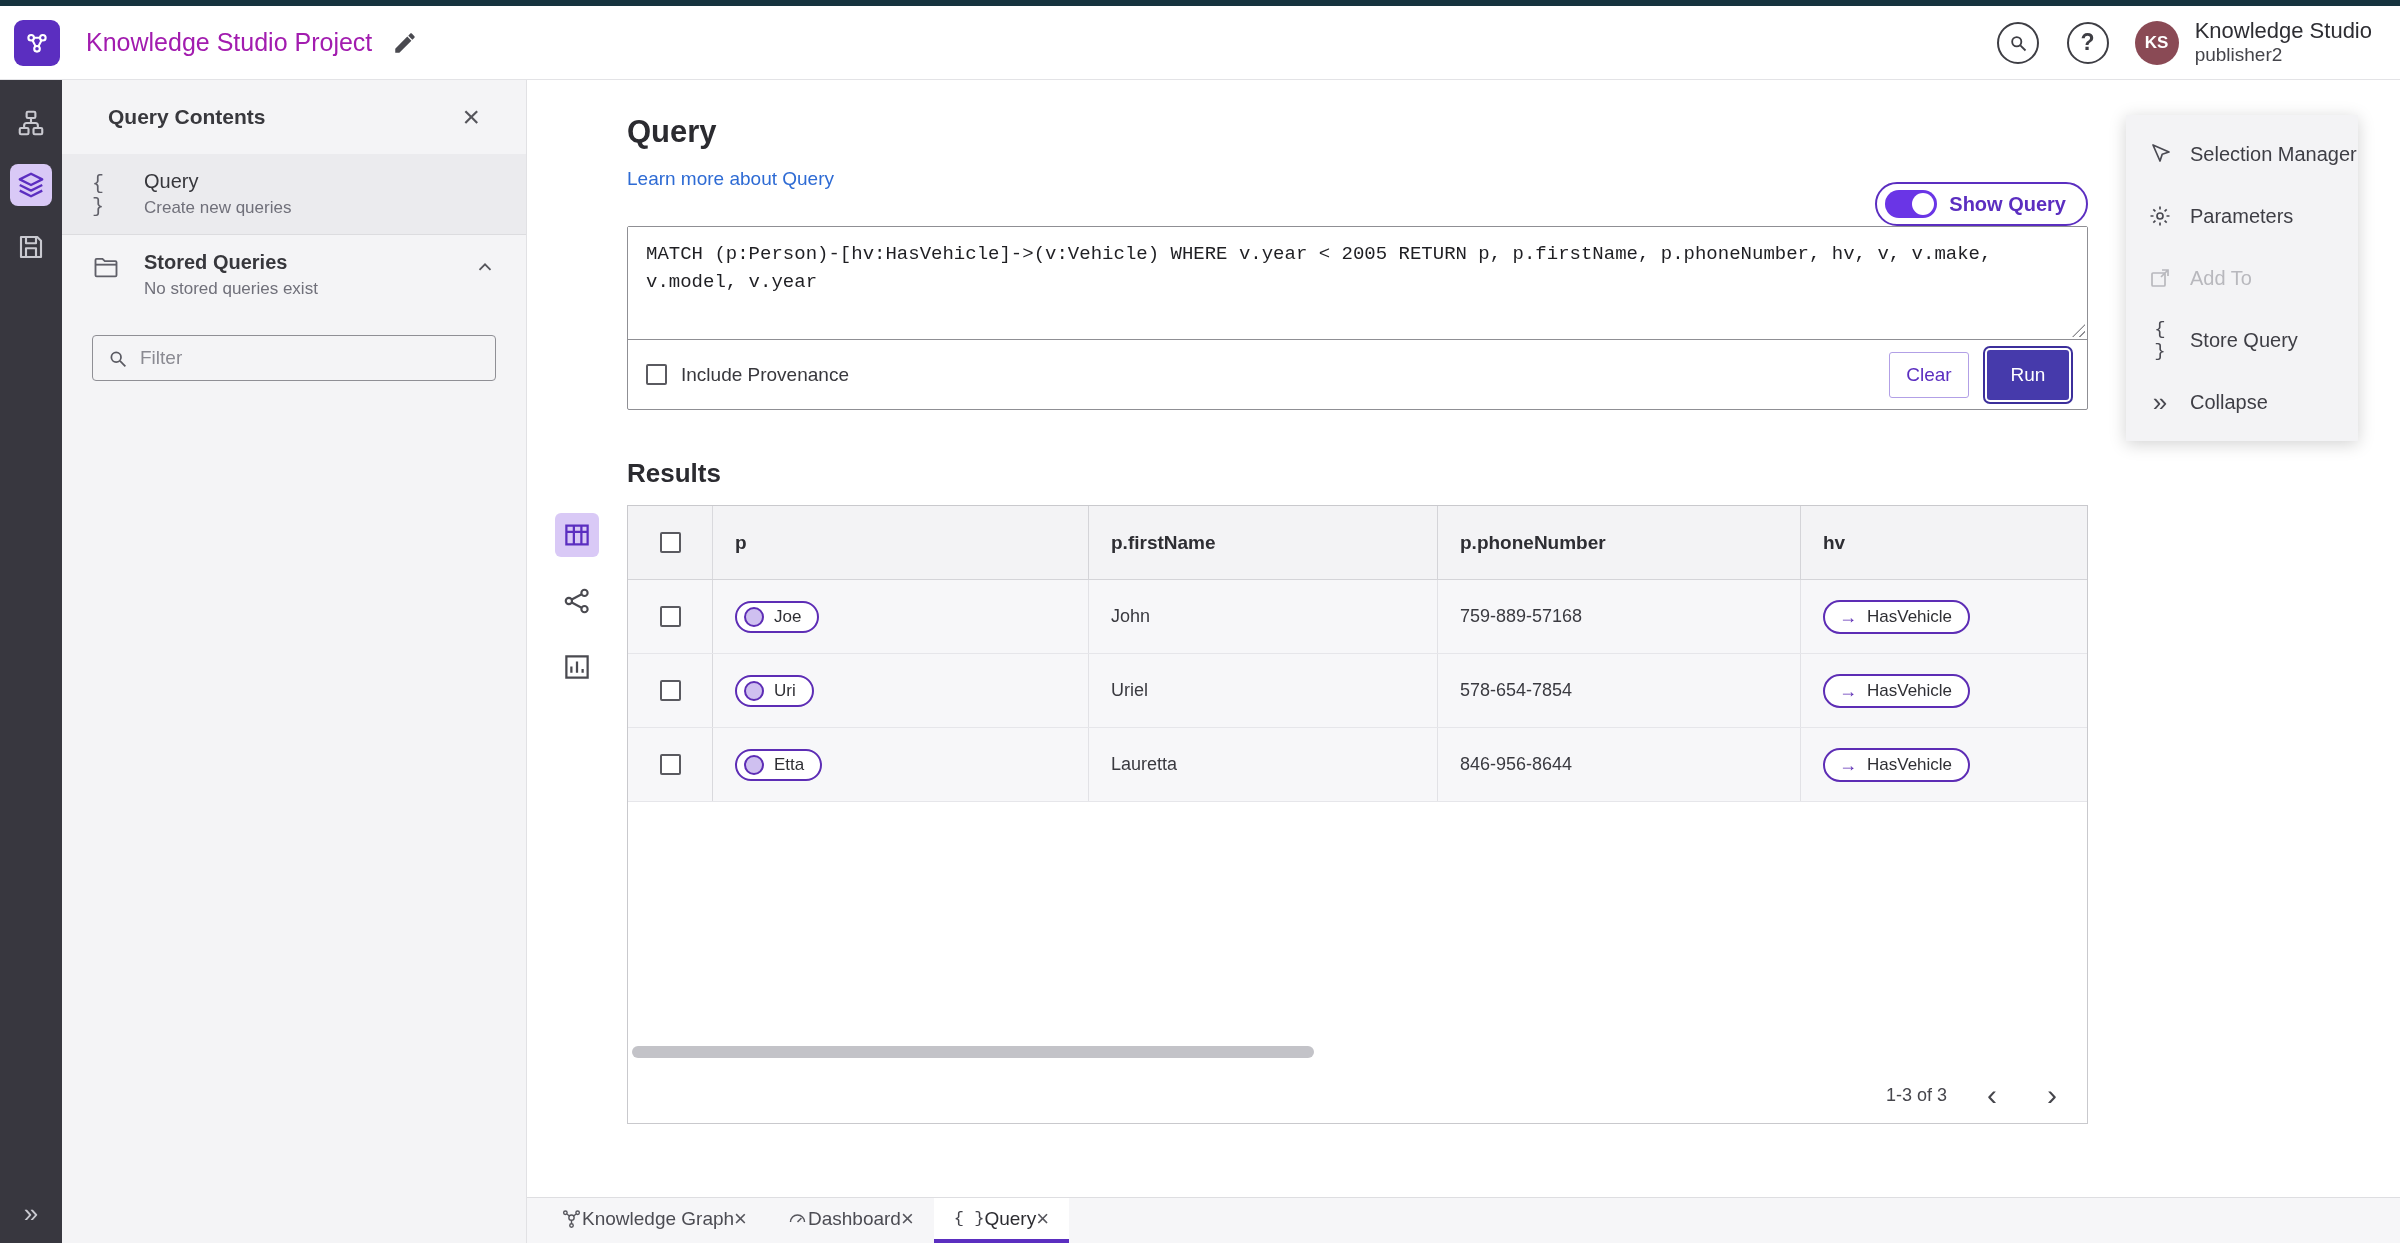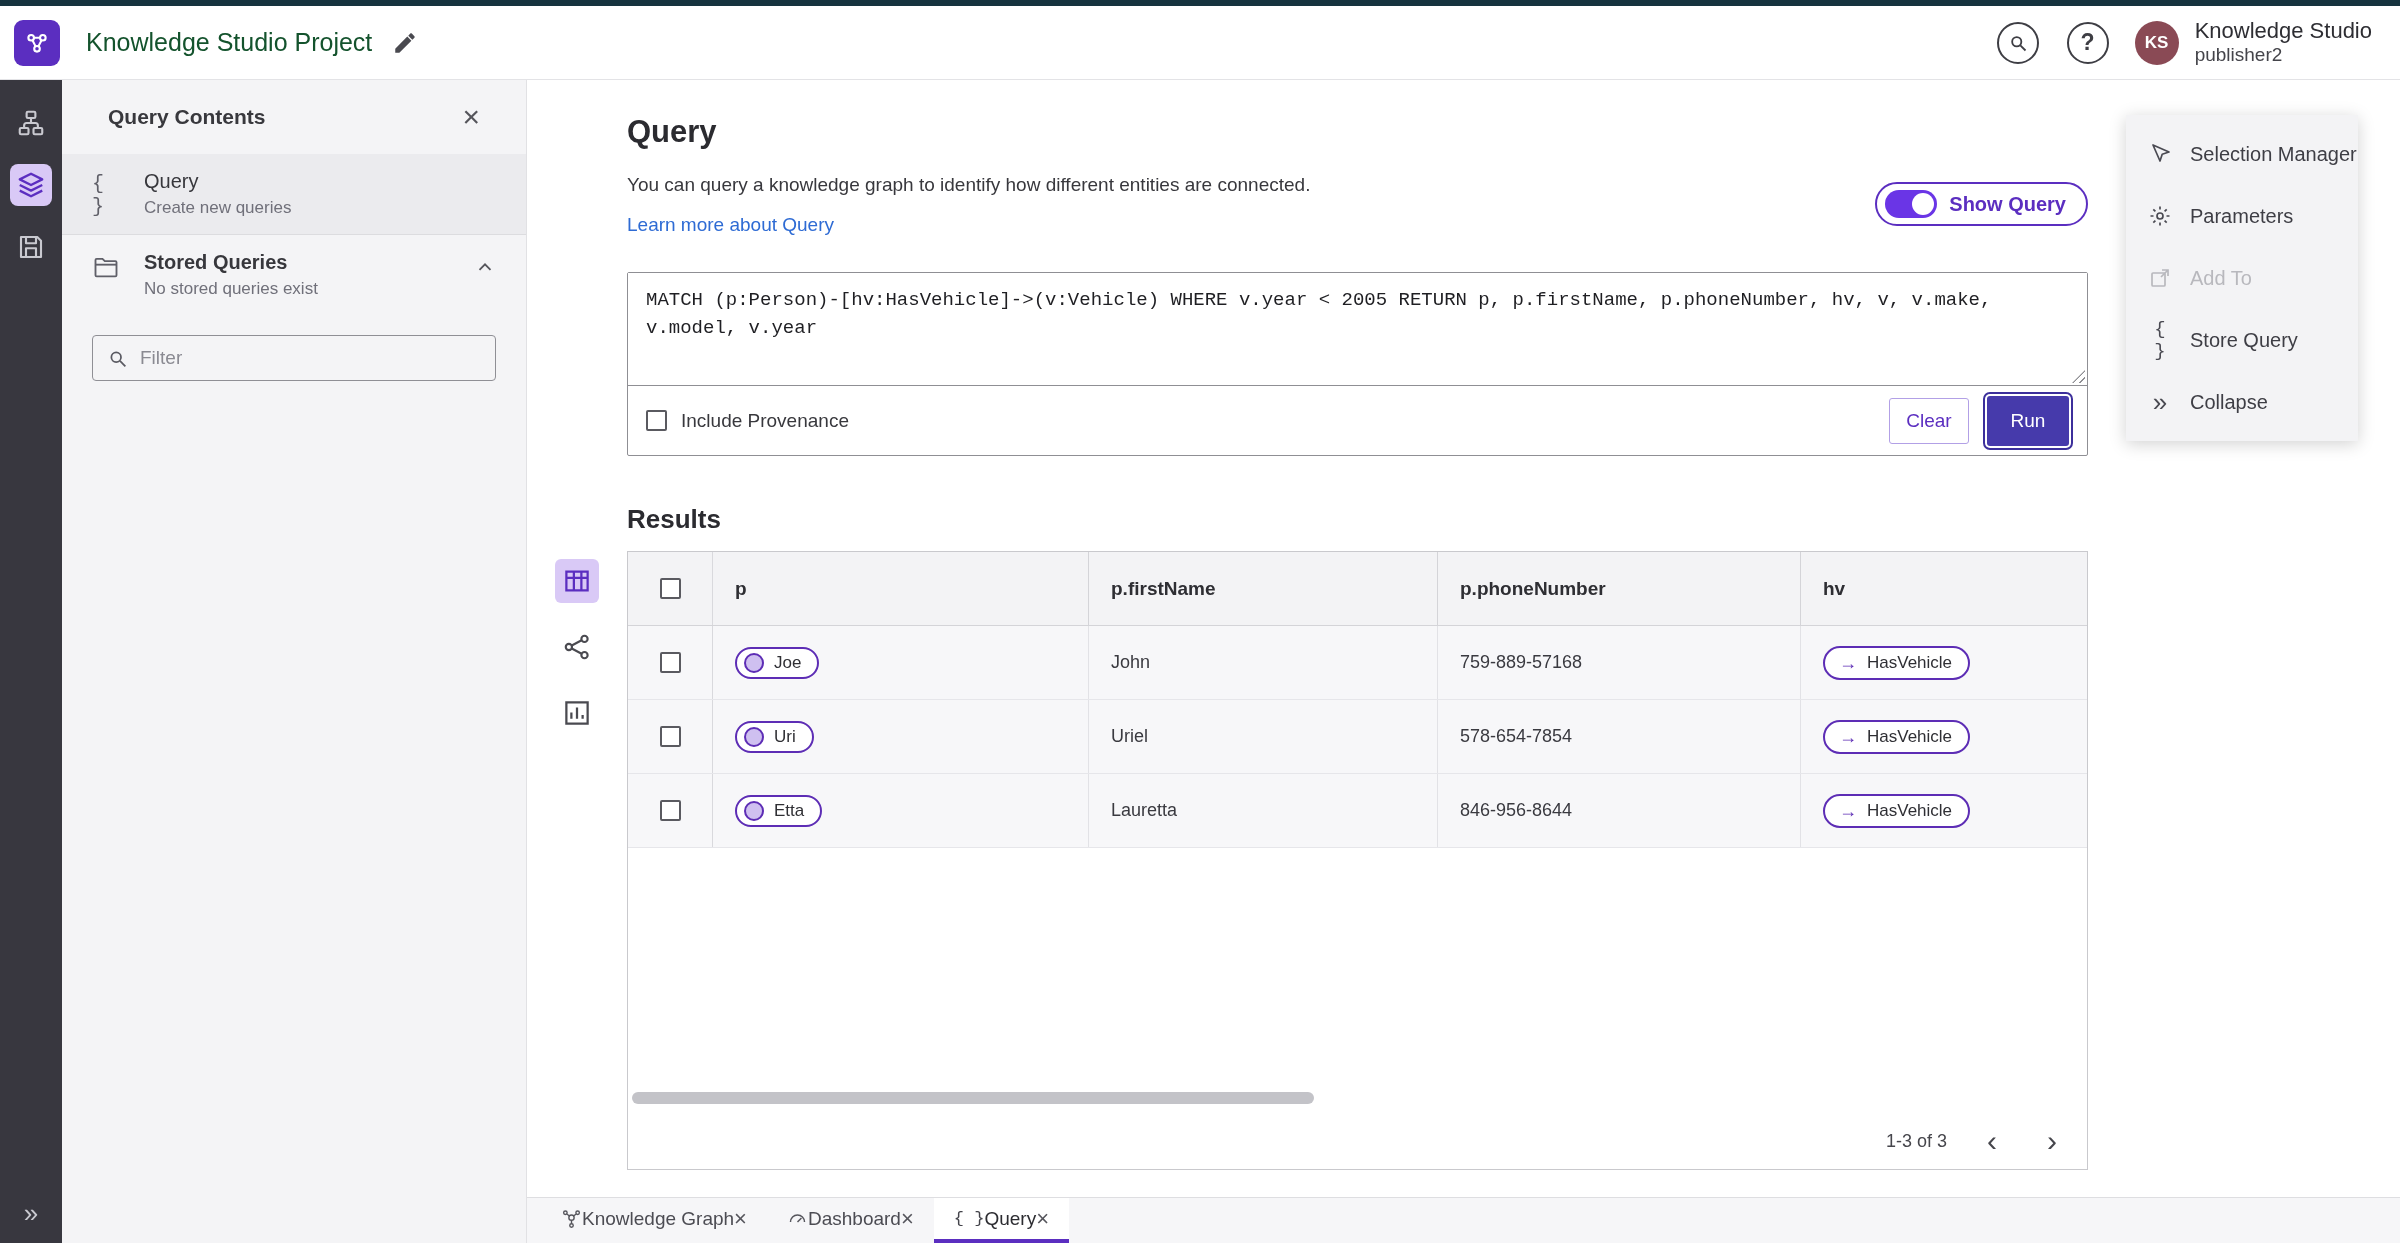--- a/index.html
+++ b/index.html
@@ -19,21 +19,21 @@
   
   .header {
     position: absolute; left: 0; top: 6px; right: 0; height: 74px;
     background: #fff; border-bottom: 1px solid #e3e3e6;
     display: flex; align-items: center; padding: 0 28px 0 14px;
   }
   .logo-box {
     width: 46px; height: 46px; border-radius: 9px; background: #5b2ec0;
     display: flex; align-items: center; justify-content: center; color: #fff;
   }
-  .app-title { margin-left: 26px; font-size: 25px; color: #14532d; }
+  .app-title { margin-left: 26px; font-size: 25px; color: #a21caf; }
   .edit-btn { margin-left: 20px; color: #4a4a50; cursor: pointer; }
   .header-spacer { flex: 1; }
   .icon-circle {
     width: 42px; height: 42px; border-radius: 50%; border: 2px solid #3e3e44;
     display: flex; align-items: center; justify-content: center; color: #3e3e44;
     margin-left: 28px; cursor: pointer; font-size: 23px; font-weight: bold;
   }
   .avatar {
     width: 44px; height: 44px; border-radius: 50%; background: #8a4a55;
     color: #fff; font-size: 17px; font-weight: bold;
@@ -300,21 +300,20 @@
         <path d="M14.8 14.8L21 21"></path>
     </svg>
     <input class="filter-input" type="text" placeholder="Filter" style="">
   </div>
 </div>
 
 <div class="main">
   <div class="content">
 
     <div class="page-title">Query</div>
-    <div class="page-desc">You can query a knowledge graph to identify how different entities are connected.</div>
     <a class="learn-link">Learn more about Query</a>
 
     <div class="toggle-pill">
       <div class="switch"></div>
       <div class="toggle-label">Show Query</div>
     </div>
 
     <div class="query-box">
       <div class="query-editor">
         <textarea class="query-textarea" spellcheck="false" style="">MATCH (p:Person)-[hv:HasVehicle]-&gt;(v:Vehicle) WHERE v.year &lt; 2005 RETURN p, p.firstName, p.phoneNumber, hv, v, v.make, v.model, v.year</textarea>

